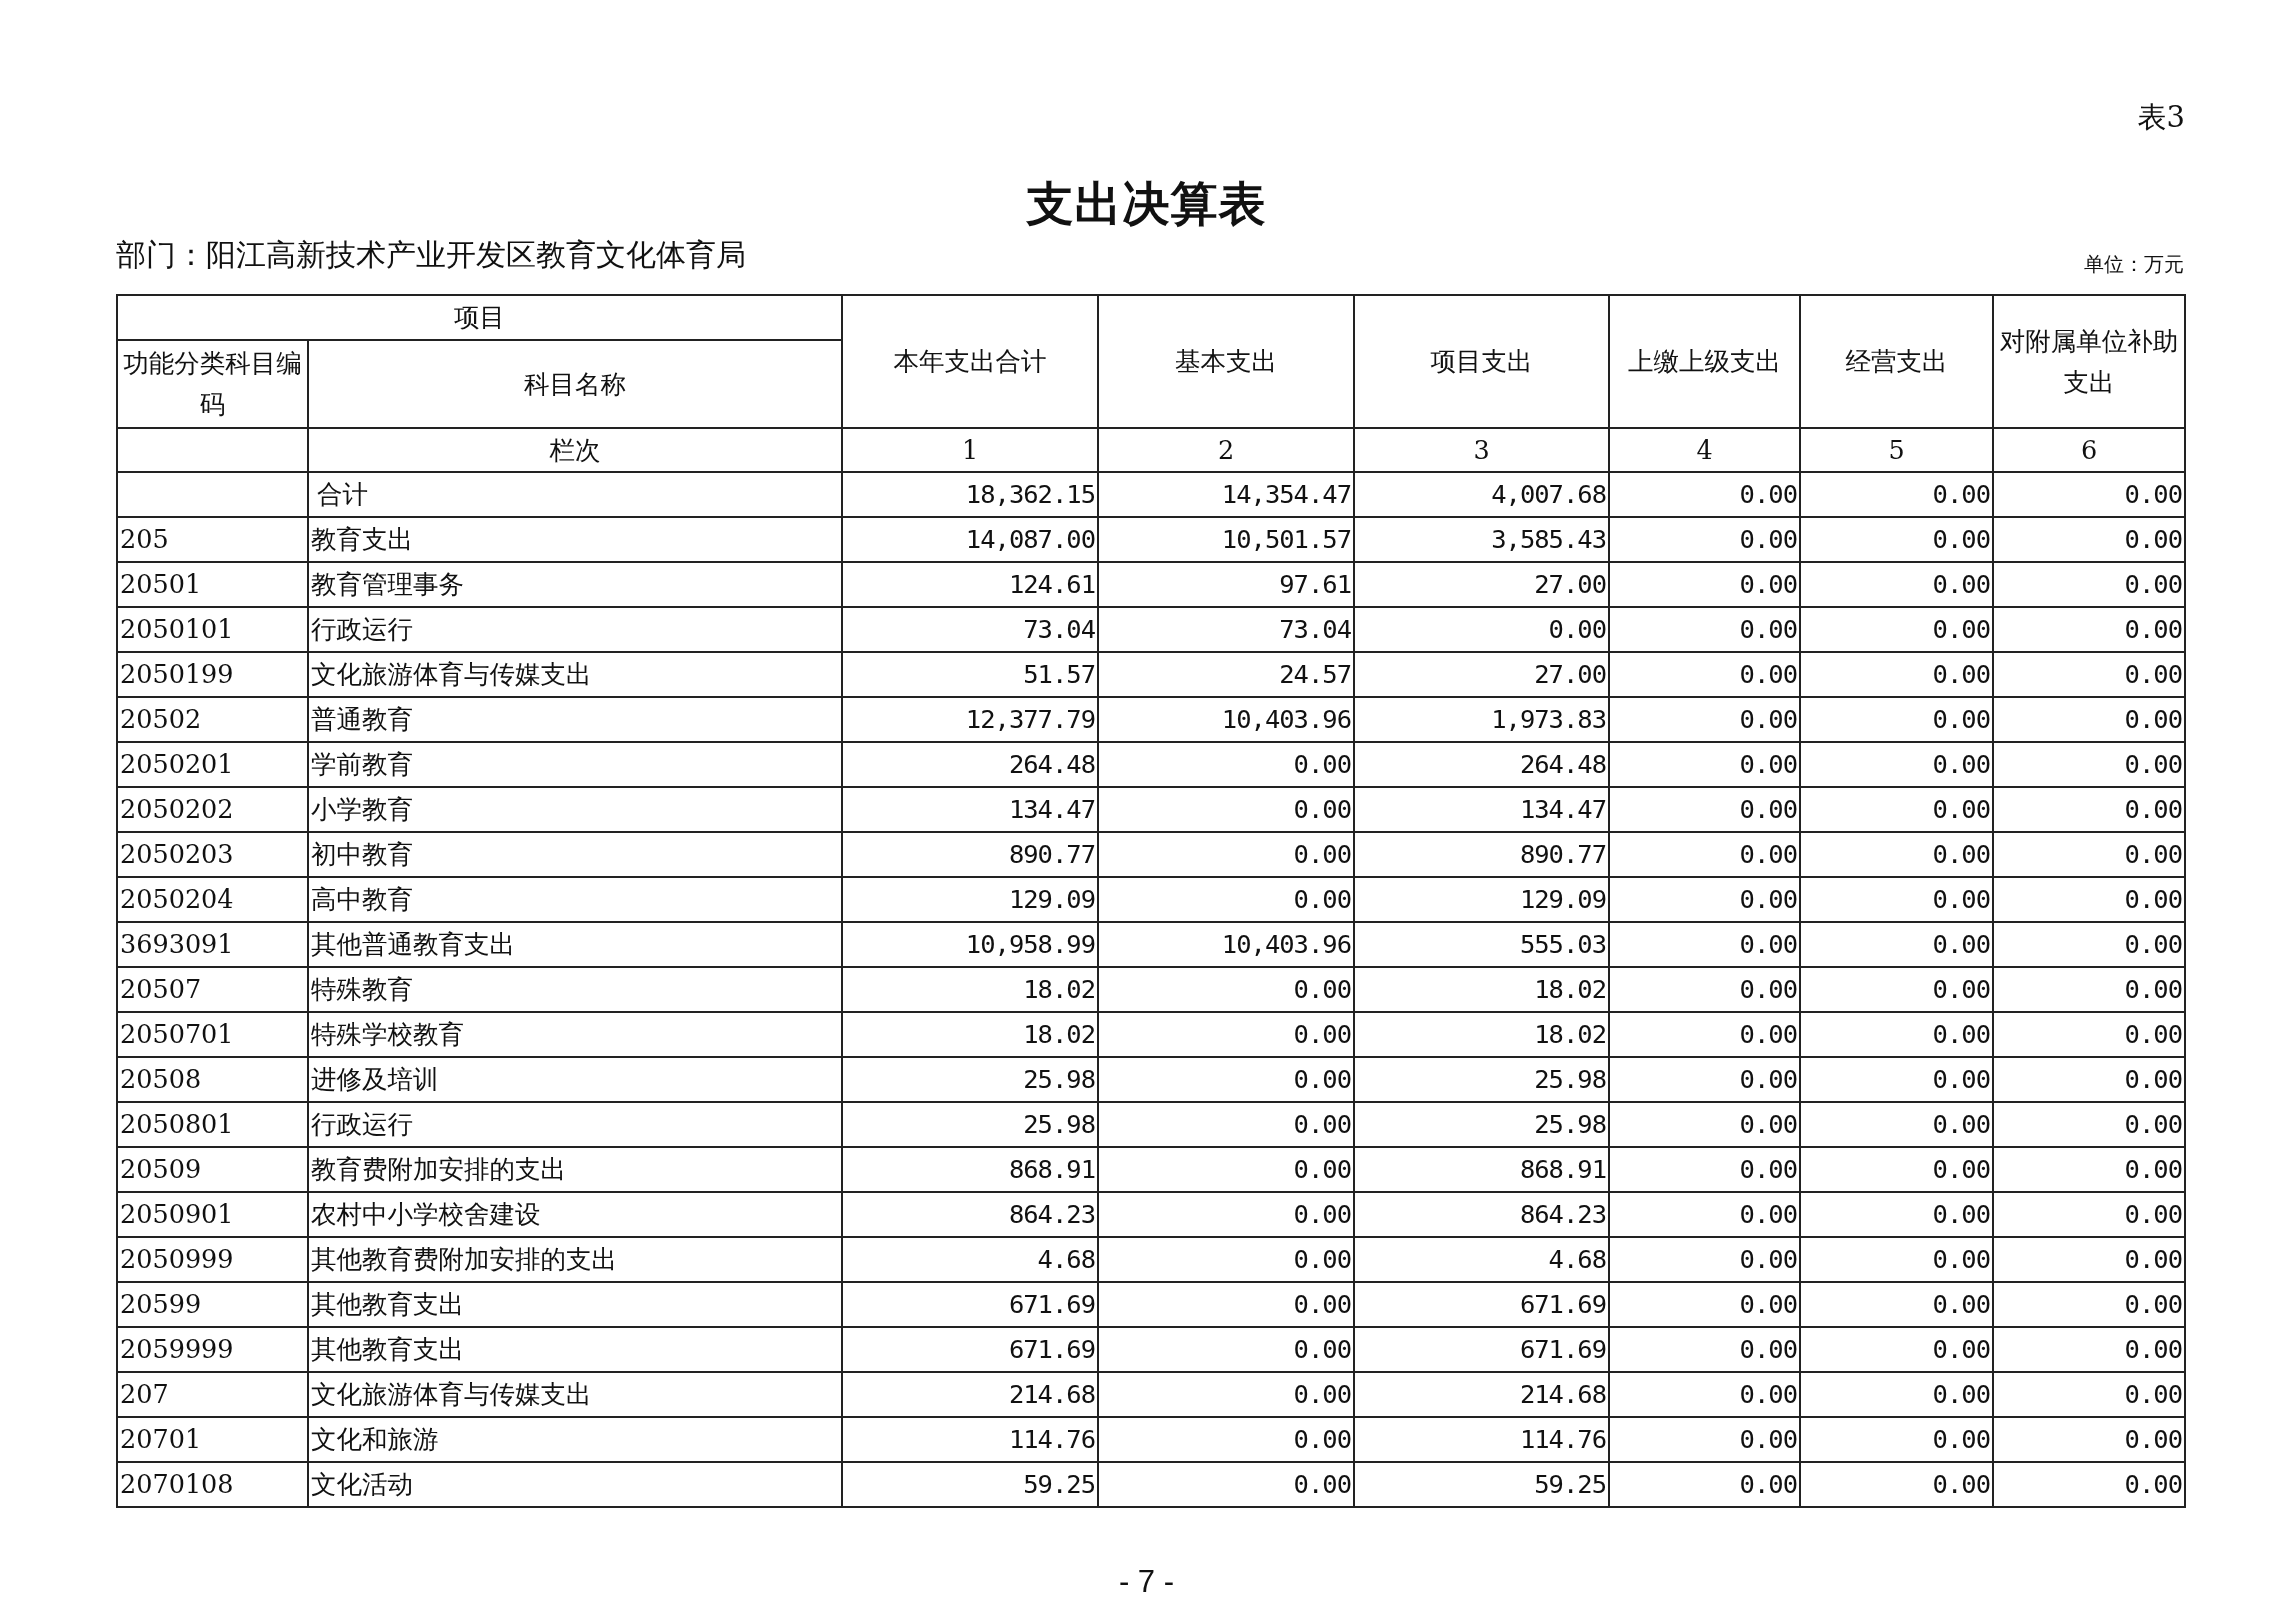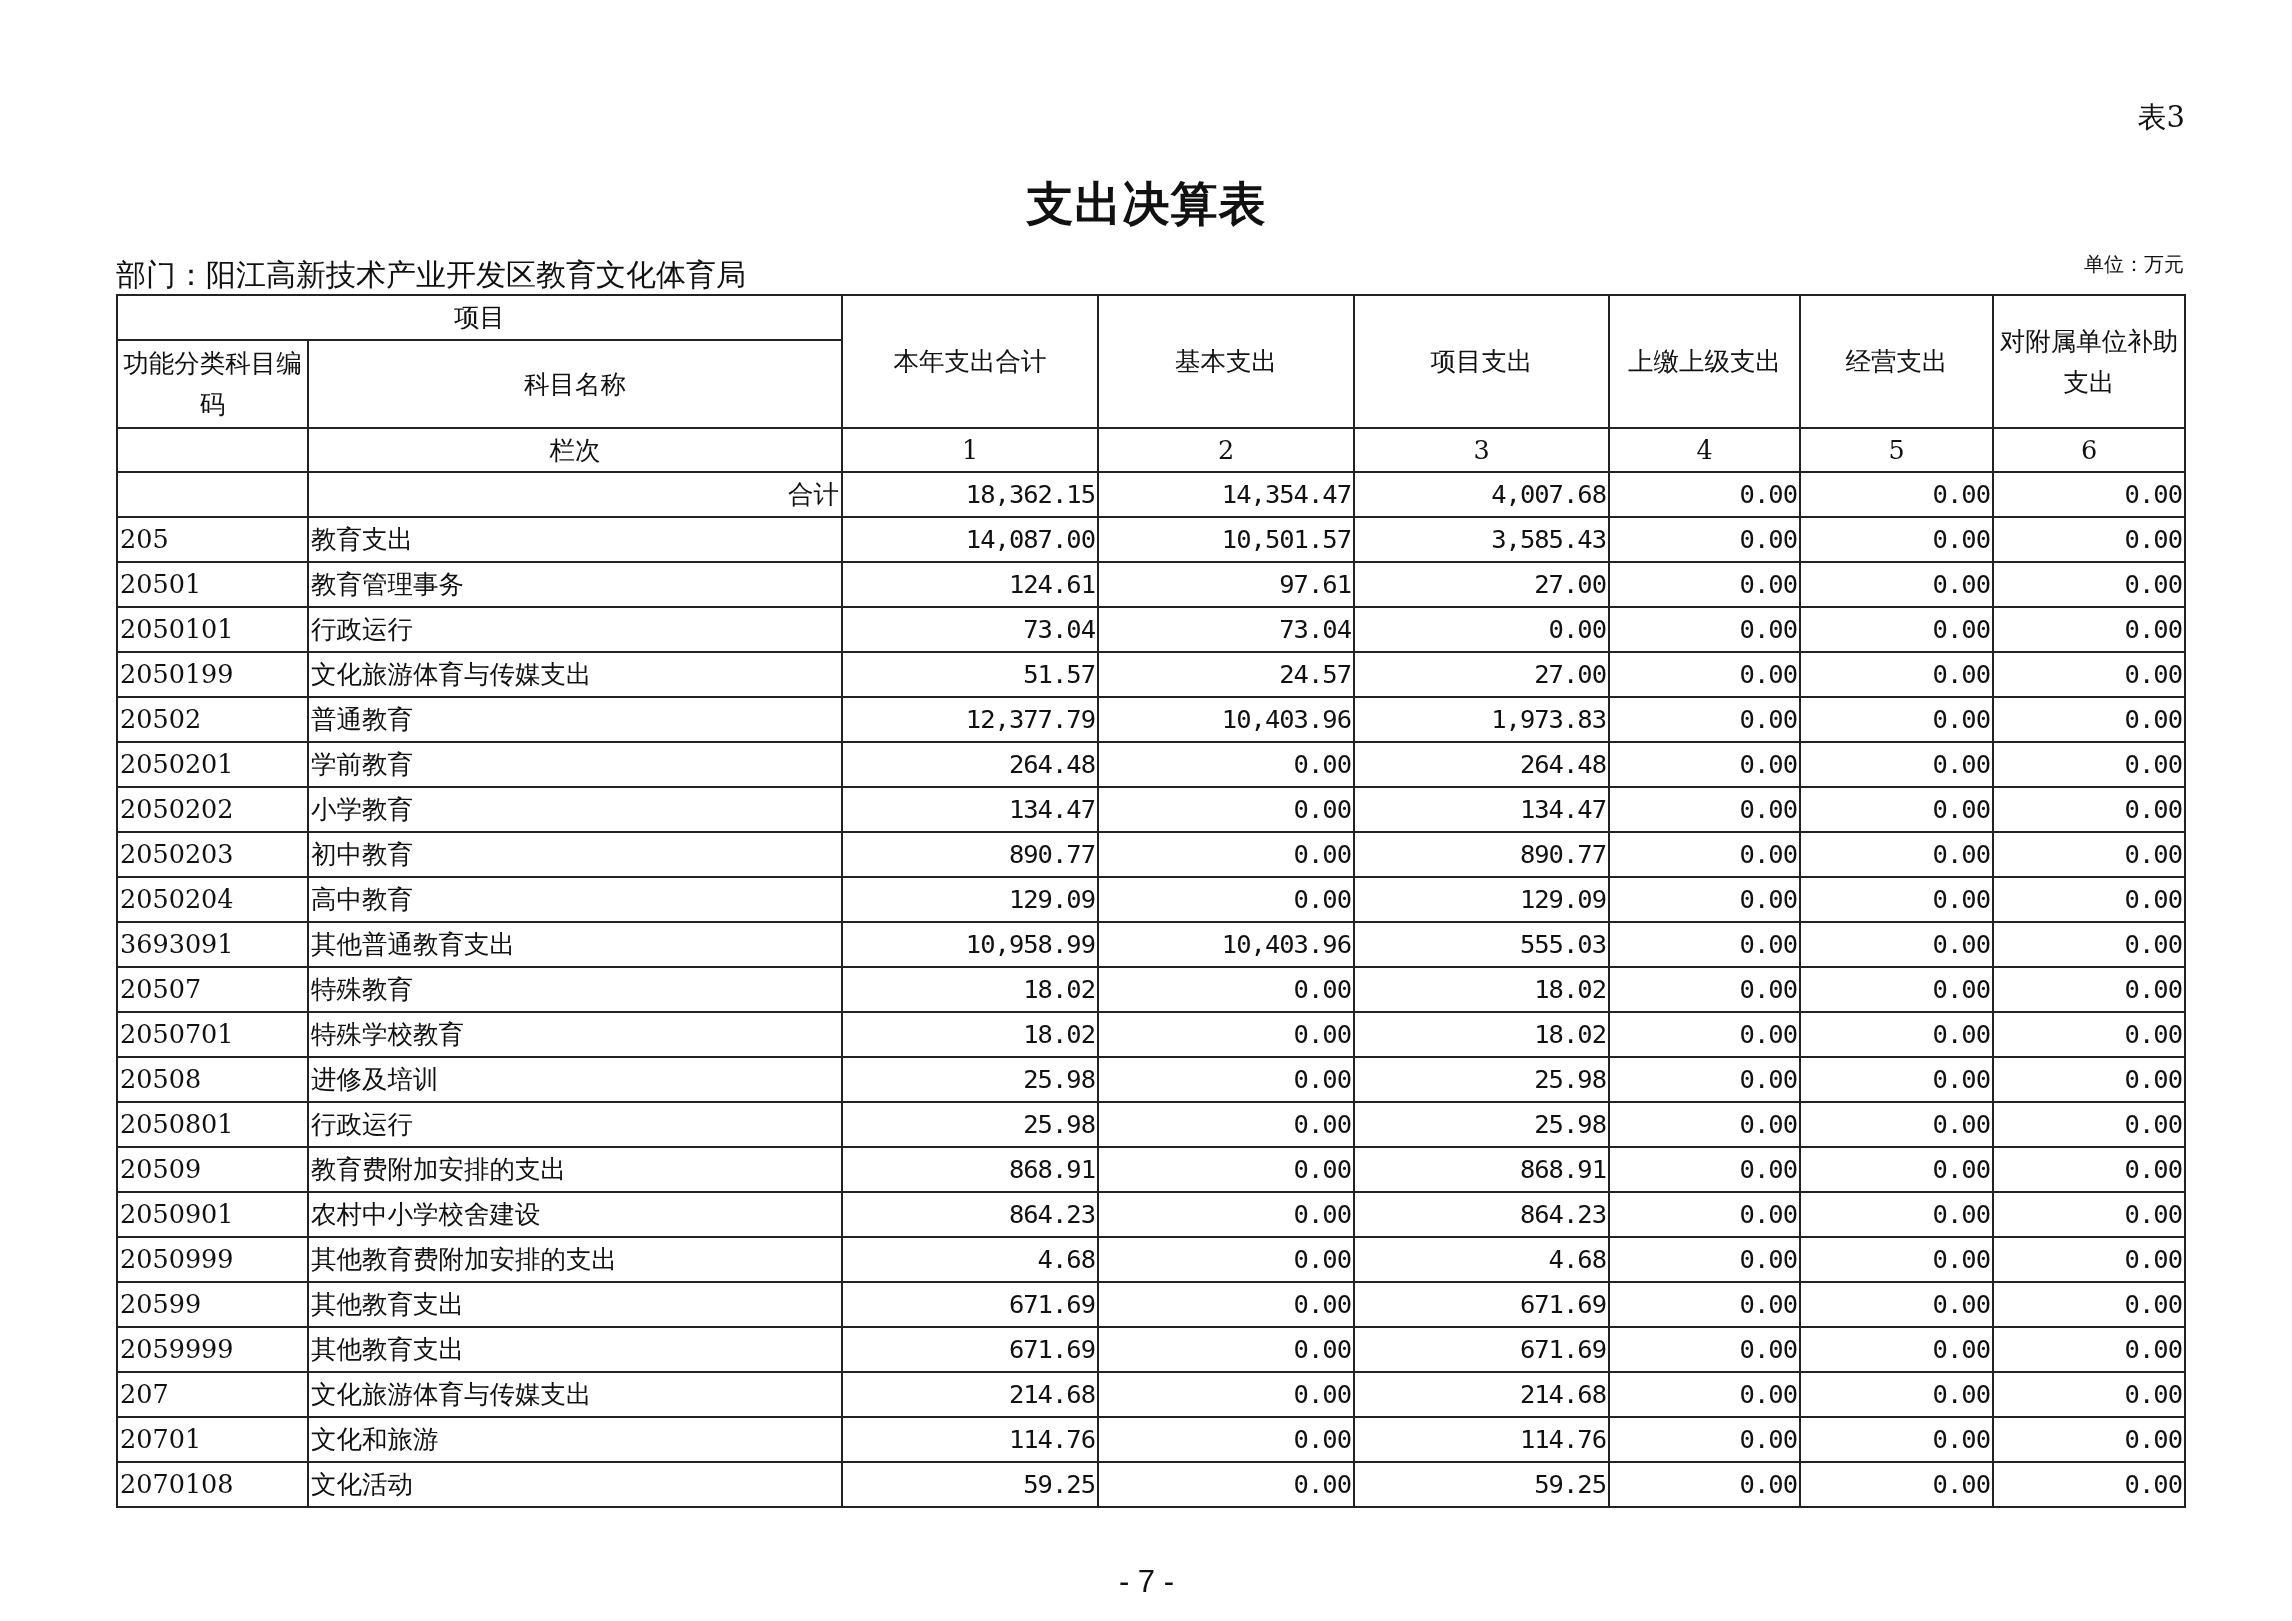--- a/index.html
+++ b/index.html
@@ -28,21 +28,21 @@
       width: 2293px;
       top: 173px;
       text-align: center;
       font-size: 47px;
       font-weight: bold;
       letter-spacing: 1px;
     }
     .dept-line {
       position: absolute;
       left: 116px;
-      top: 255px;
+      top: 235px;
       font-size: 30px;
     }
     .unit-line {
       position: absolute;
       right: 109px;
       top: 251px;
       font-size: 20px;
     }
     table.budget {
       position: absolute;
@@ -69,21 +69,21 @@
     .hdr-wrap {
       white-space: normal !important;
       line-height: 1.6 !important;
     }
     tr.h-top th { height: 43px; }
     tr.h-sub th { height: 86px; }
     tr.h-idx td { height: 42px; text-align: center; }
     tr.data-row td { height: 43px; }
     td.code { text-align: left; padding-left: 11.8px; }
     td.name { text-align: left; padding-left: 13.7px; }
-    td.name.center { text-align: right; padding-left: 14px; }
+    td.name.center { text-align: left; padding-left: 8px; }
     td.num {
       text-align: right;
       padding-right: 1px;
       font-family: "DejaVu Sans Mono", "Liberation Mono", monospace;
       font-size: 23.5px;
       letter-spacing: -1px;
     }
     .page-number {
       position: absolute;
       left: 0;

